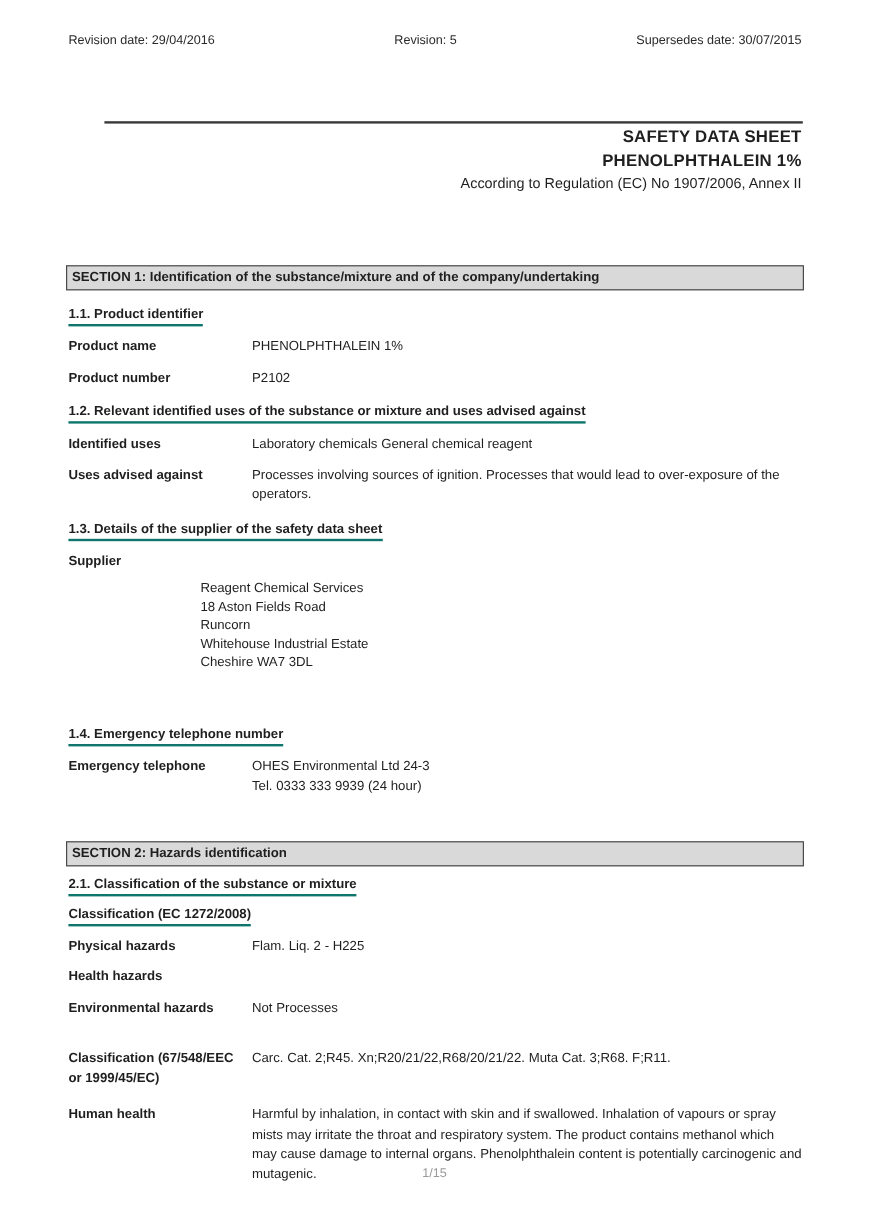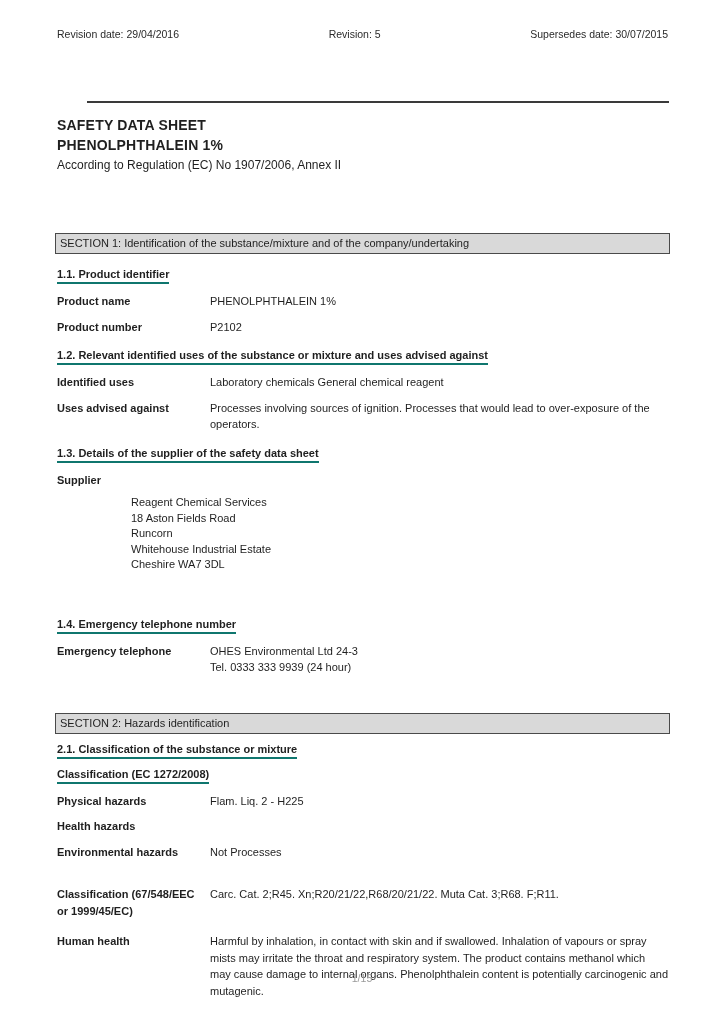--- a/index.html
+++ b/index.html
@@ -34,31 +34,31 @@
   .topbar .center { text-align: center; flex: 1; }
   .topbar .left, .topbar .right { white-space: nowrap; }
 
   
   .title-rule {
     height: 0;
     border-top: 2px solid #3a3a3a;
     margin: 61px 0 0 30px;
     width: 582px;
   }
-  .title-block { text-align: left; margin-top: 12px; }
+  .title-block { text-align: right; }
   .title-main { font-size: 14px; font-weight: bold; line-height: 20px; letter-spacing: 0.2px; }
   .title-sub  { font-size: 12px; line-height: 19px; margin-top: 1px; }
 
   
   .section-box {
     margin-left: -2px;
     margin-right: -2px;
     background: #d9d9d9;
     border: 1px solid #4a4a4a;
-    font-weight: normal;
+    font-weight: bold;
     font-size: 11px;
     line-height: 17px;
     padding: 1px 0 1px 4px;
   }
   .sec1-box { margin-top: 58px; }
   .sec2-box { margin-top: 37px; }
 
   
   .subheading {
     margin-top: 14px;
@@ -80,21 +80,21 @@
   }
   .row .label {
     width: 153px;
     flex: 0 0 153px;
     font-weight: bold;
     padding-right: 8px;
   }
   .row .value { flex: 1; }
   .row.spaced { margin-top: 26px; }
 
-  .address-block { margin-left: 74px; margin-top: 7px; line-height: 15.6px; }
+  .address-block { margin-left: 110px; margin-top: 7px; line-height: 15.6px; }
   .address-block div { margin: 0; }
 
   .gap-lg { height: 31px; }
 
   .footer {
     position: absolute;
     left: 0;
     right: 0;
     top: 972px;
     text-align: center;

